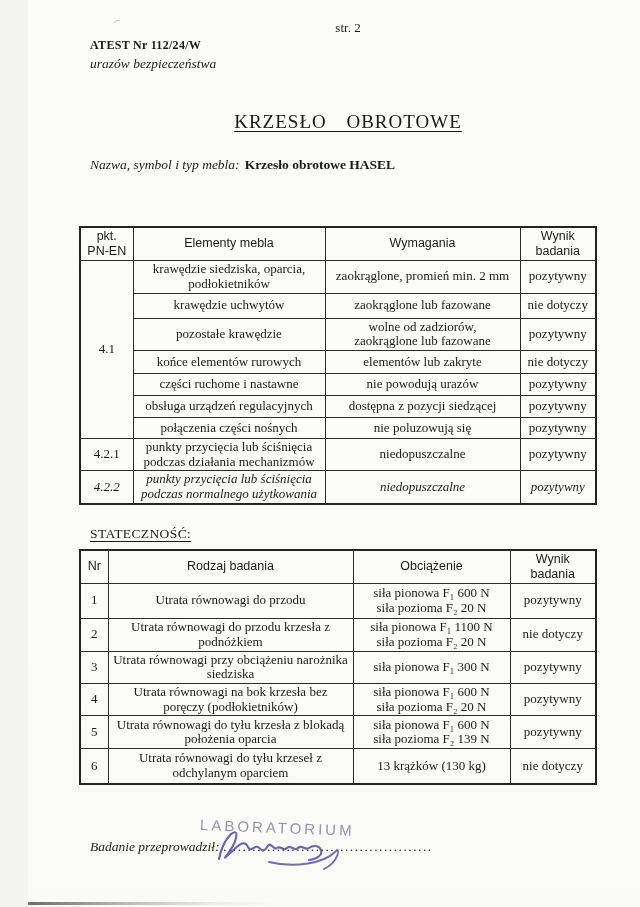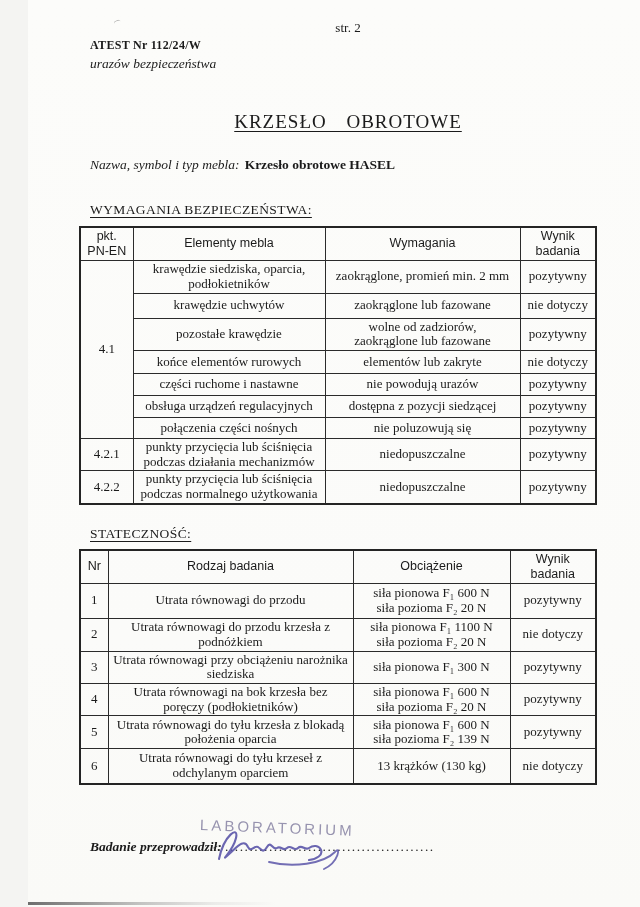--- a/index.html
+++ b/index.html
@@ -54,38 +54,38 @@
   .t1 thead tr { height: 32px; }
   .t2 thead tr { height: 30px; }
   .t1 tbody tr:nth-child(1) { height: 33px; }
   .t1 tbody tr:nth-child(2) { height: 25px; }
   .t1 tbody tr:nth-child(3) { height: 31px; }
   .t1 tbody tr:nth-child(4) { height: 23px; }
   .t1 tbody tr:nth-child(5) { height: 22px; }
   .t1 tbody tr:nth-child(6) { height: 22px; }
   .t1 tbody tr:nth-child(7) { height: 21px; }
   .t1 tbody tr:nth-child(8) { height: 30px; }
-  .t1 tbody tr:nth-child(9) { height: 30px; }
+  .t1 tbody tr:nth-child(9) { height: 30px; font-style: italic; }
   .t2 tbody tr:nth-child(1) { height: 35px; }
   .t2 tbody tr:nth-child(2) { height: 33px; }
   .t2 tbody tr:nth-child(3) { height: 32px; }
   .t2 tbody tr:nth-child(4) { height: 32px; }
   .t2 tbody tr:nth-child(5) { height: 33px; }
   .t2 tbody tr:nth-child(6) { height: 35px; }
   .c-el, .c-test { text-align: left; padding-left: 8px; padding-right: 4px; }
 
   .stamp {
     top: 819px; left: 172px;
     font-family: "Liberation Sans", "DejaVu Sans", sans-serif;
     font-size: 15px; letter-spacing: 3px;
     color: #8f8ba9; opacity: 0.92;
     transform: rotate(2.2deg);
   }
   .footer-line { top: 839px; left: 62px; font-size: 13.5px; }
-  .footer-label { font-weight: bold; font-style: italic; }
+  .footer-label { font-weight: normal; font-style: italic; }
   .dots { letter-spacing: 1.5px; color: #2a2a2a; }
   .signature-svg { top: 821px; left: 183px; }
   .edge-artifact {
     top: 902px; left: 0; width: 248px; height: 3px;
     background: linear-gradient(to right,
       rgba(85,85,85,0.85), rgba(140,140,140,0.5) 45%,
       rgba(190,190,190,0.25) 75%, rgba(220,220,220,0));
   }
   .speck {
     top: 20px; left: 86px; width: 7px; height: 4px;
@@ -103,21 +103,20 @@
   <div class="abs page-number">str. 2</div>
   <div class="abs atest-number">ATEST Nr 112/24/W</div>
   <div class="abs atest-subtitle">urazów bezpieczeństwa</div>
 
   <div class="abs doc-title">KRZESŁO OBROTOWE</div>
 
   <div class="abs name-line">
     <span class="name-label">Nazwa, symbol i typ mebla:</span><span class="name-value">Krzesło obrotowe HASEL</span>
   </div>
 
-  <div class="abs sec-heading sec1">WYMAGANIA BEZPIECZEŃSTWA:</div>
 
   <table class="doc-table t1">
     <colgroup>
         <col style="width:53px">
         <col style="width:192px">
         <col style="width:195px">
         <col style="width:76px">
       </colgroup>
     <thead>
       <tr>

